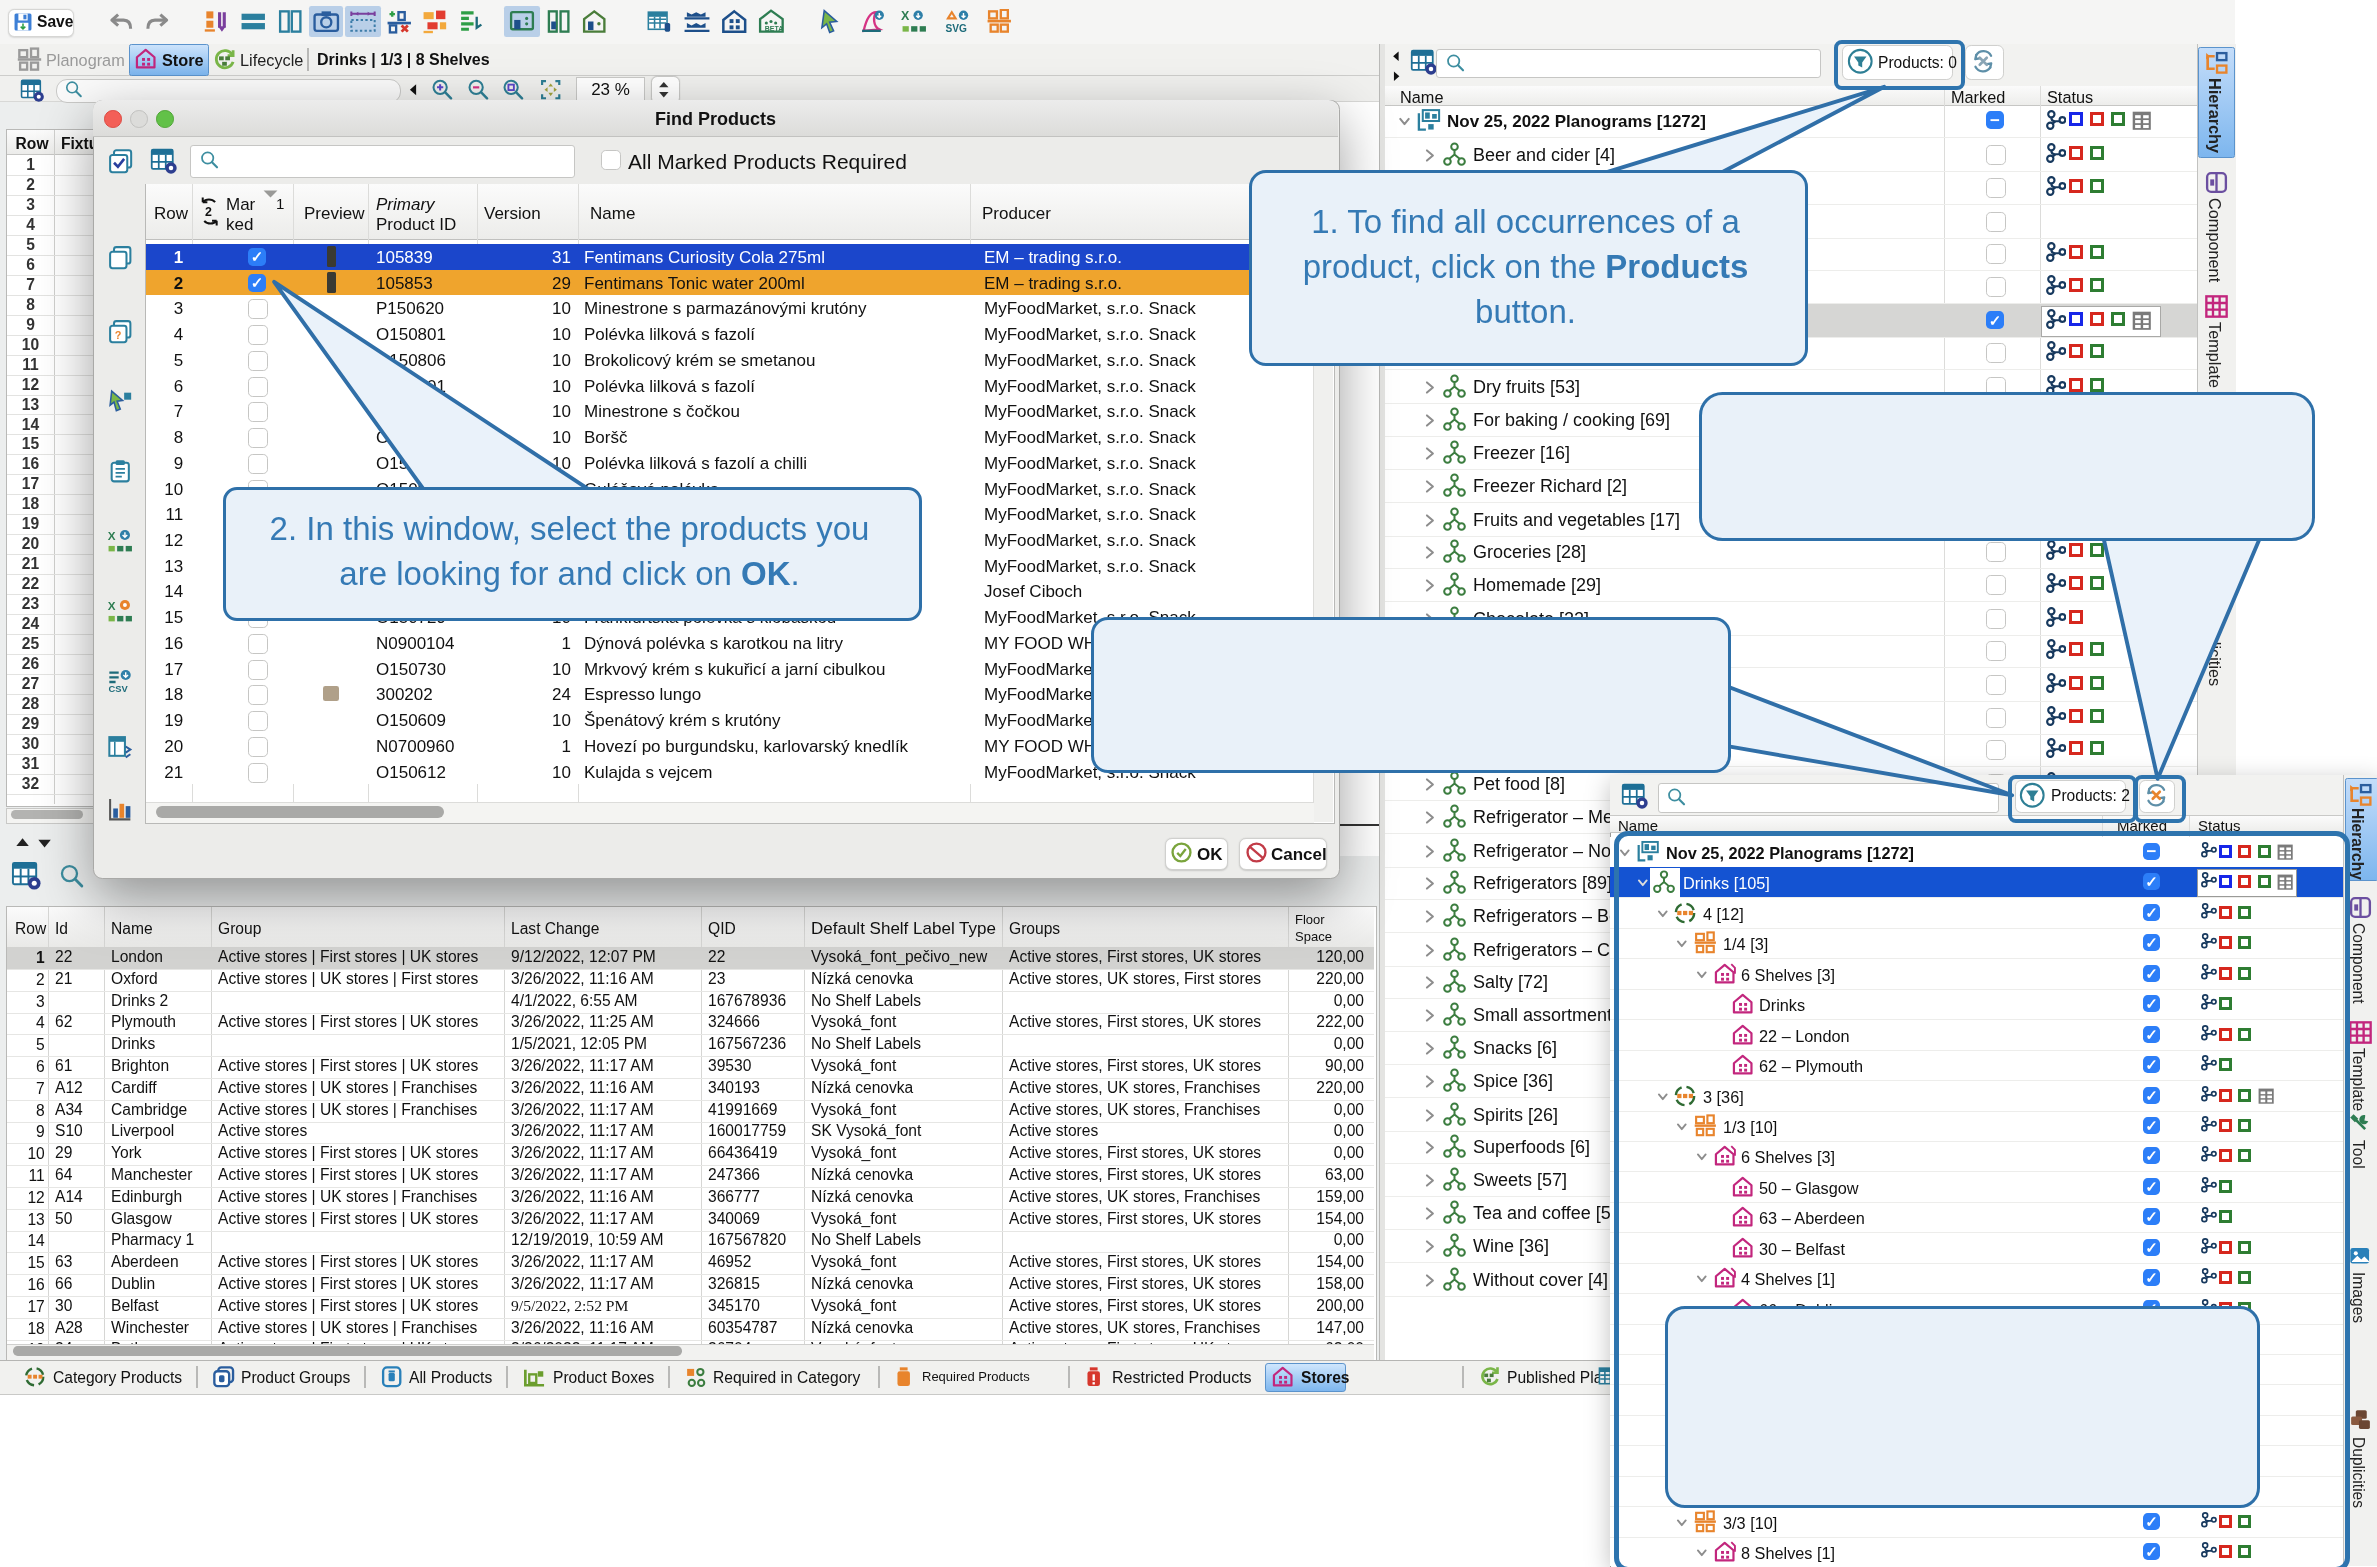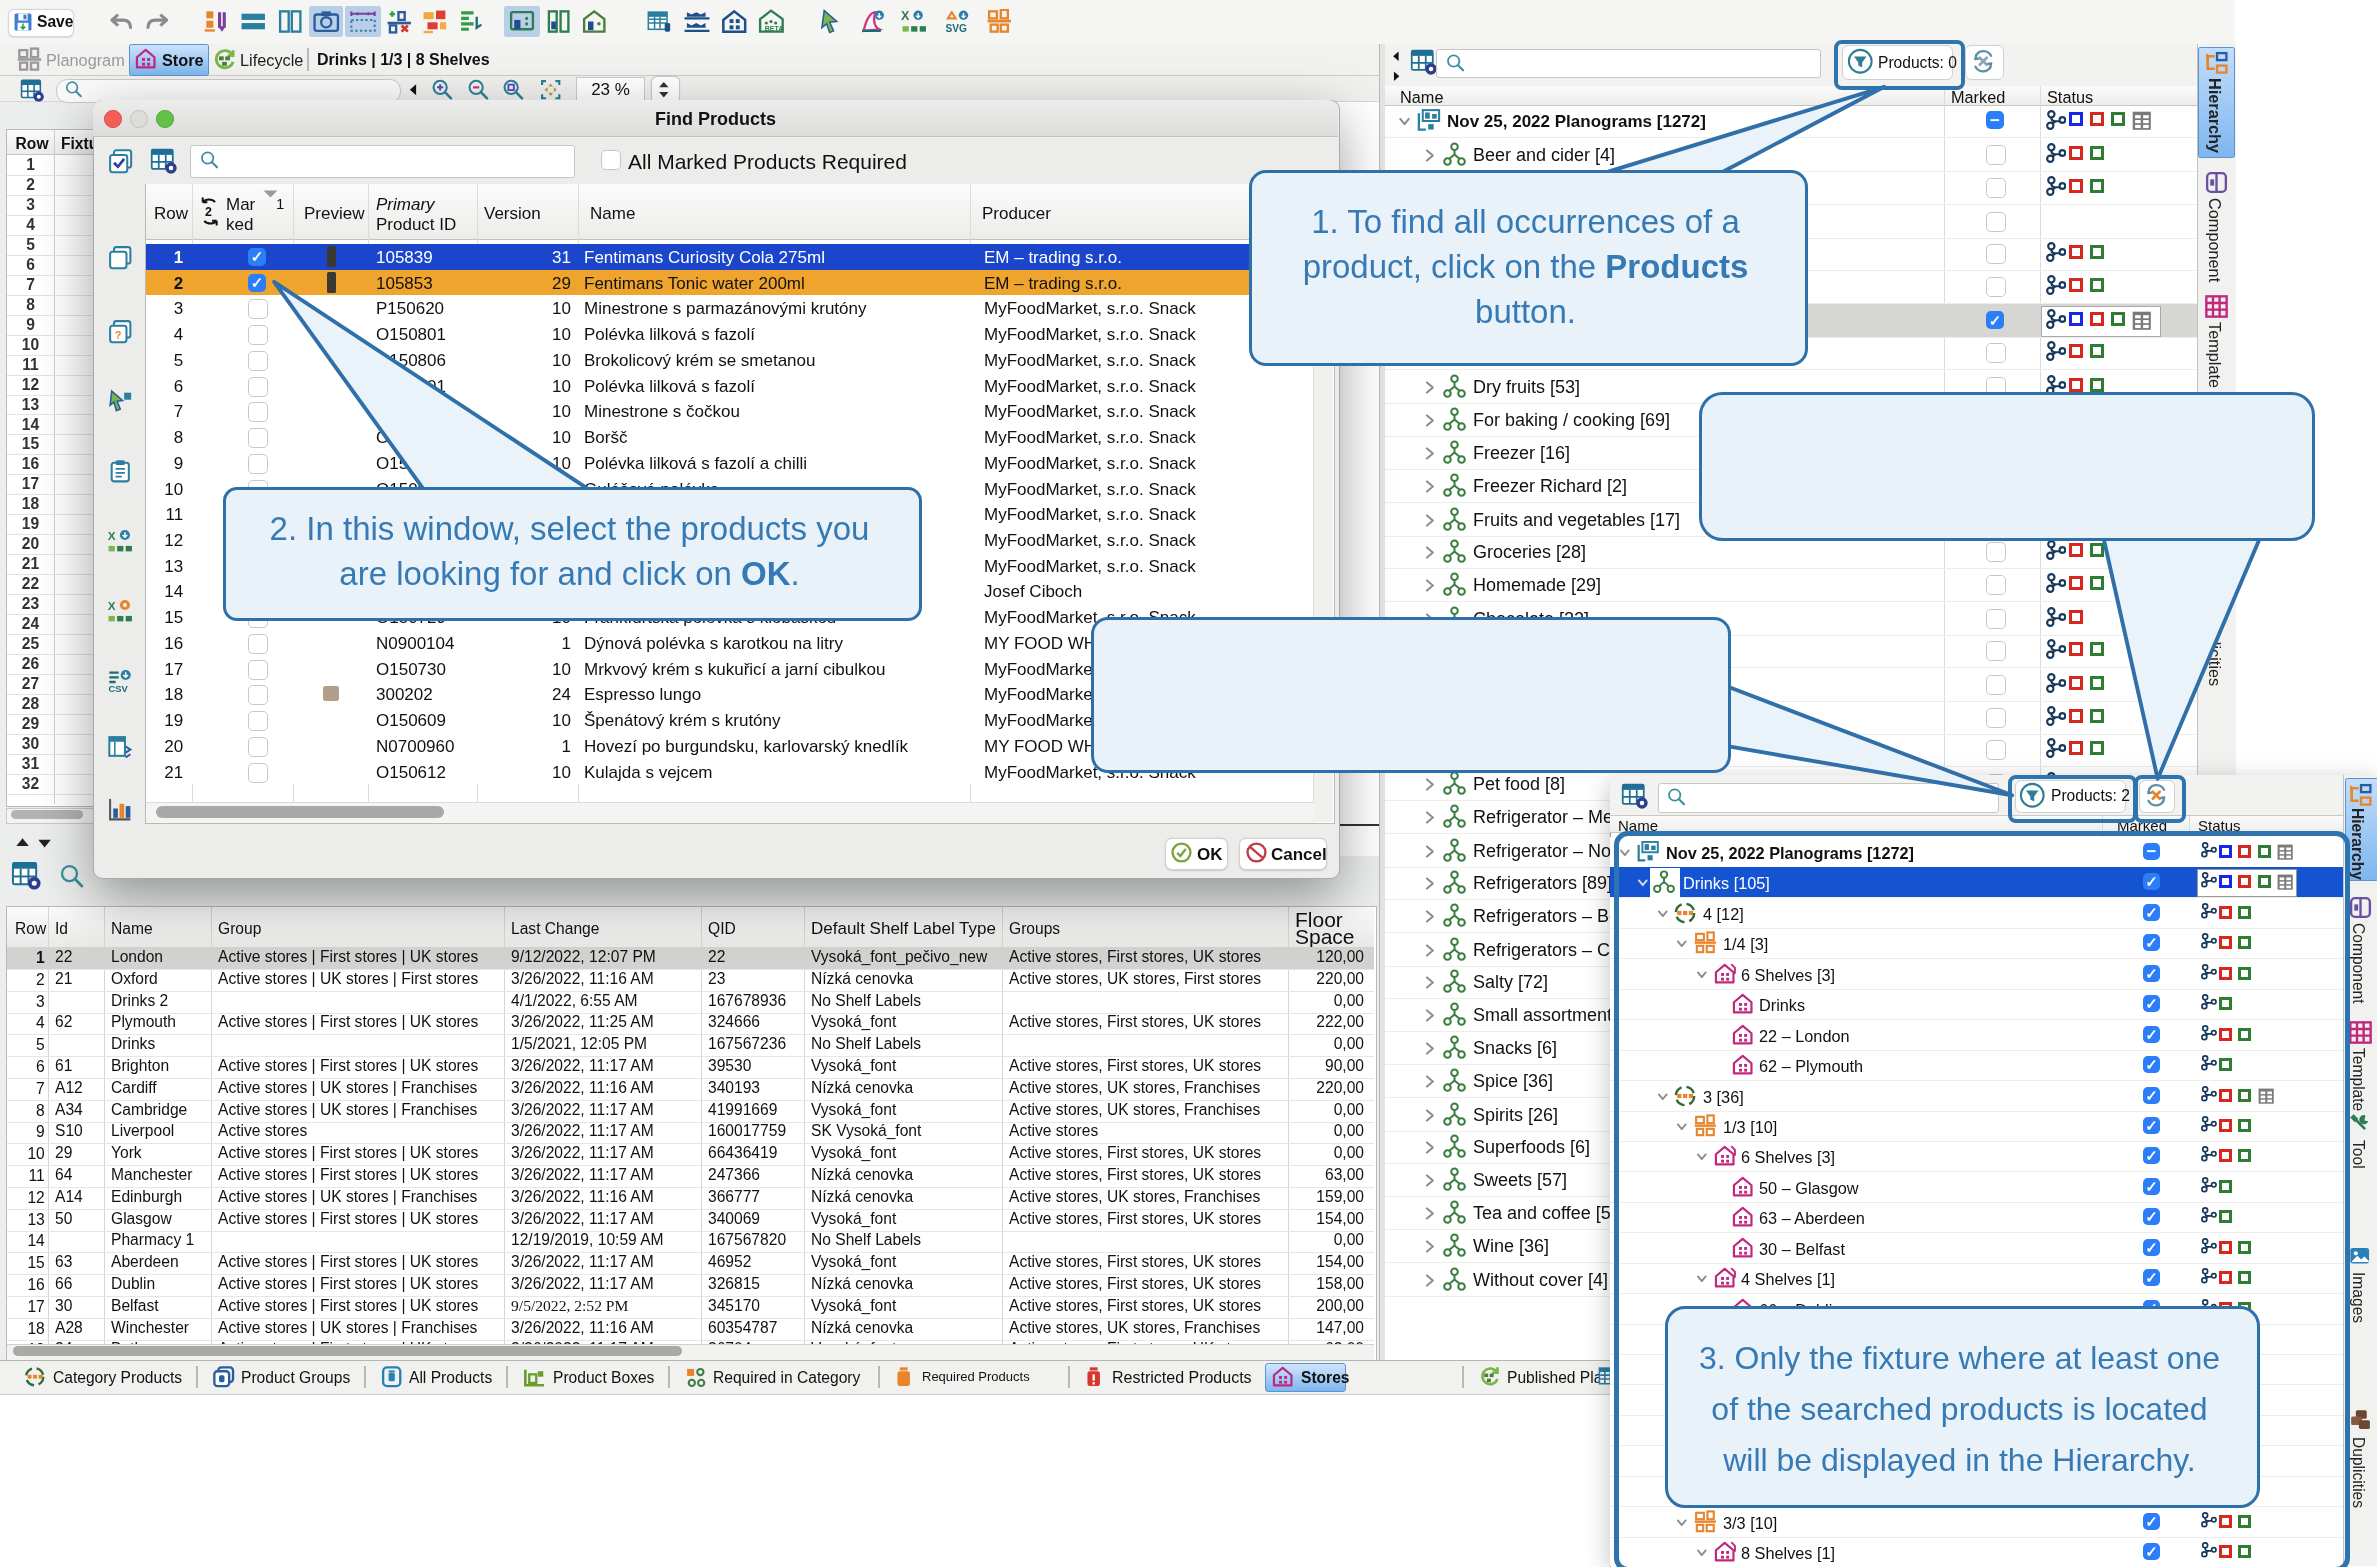--- a/index.html
+++ b/index.html
@@ -311,21 +311,21 @@
 <div class="abs" style="left:6.2px;top:906px;width:1369px;height:453px;background:#fff;border:0.8px solid #b9b9b7;"></div>
 <div class="abs" style="left:7px;top:907px;width:1367px;height:40px;background:linear-gradient(#fbfbfb,#e9e9e7);border-bottom:0.8px solid #c0c0be;"></div>
 <div class="abs" style="left:15px;top:911px;width:33px;height:34px;font-size:15.6px;color:#111;display:flex;align-items:center;line-height:17px;">Row</div>
 <div class="abs" style="left:55px;top:911px;width:48px;height:34px;font-size:15.6px;color:#111;display:flex;align-items:center;line-height:17px;">Id</div>
 <div class="abs" style="left:111px;top:911px;width:99px;height:34px;font-size:15.6px;color:#111;display:flex;align-items:center;line-height:17px;">Name</div>
 <div class="abs" style="left:218px;top:911px;width:286px;height:34px;font-size:15.6px;color:#111;display:flex;align-items:center;line-height:17px;">Group</div>
 <div class="abs" style="left:511px;top:911px;width:188px;height:34px;font-size:15.6px;color:#111;display:flex;align-items:center;line-height:17px;">Last Change</div>
 <div class="abs" style="left:708px;top:911px;width:96px;height:34px;font-size:15.6px;color:#111;display:flex;align-items:center;line-height:17px;">QID</div>
 <div class="abs" style="left:811px;top:911px;width:190px;height:34px;font-size:17px;color:#111;display:flex;align-items:center;line-height:17px;">Default Shelf Label Type</div>
 <div class="abs" style="left:1009px;top:911px;width:278px;height:34px;font-size:15.6px;color:#111;display:flex;align-items:center;line-height:17px;">Groups</div>
-<div class="abs" style="left:1295px;top:911px;width:72px;height:34px;font-size:21px;color:#111;display:flex;align-items:center;line-height:17px;">Floor<br>Space</div>
+<div class="abs" style="left:1295px;top:911px;width:72px;height:34px;font-size:13px;color:#111;display:flex;align-items:center;line-height:17px;">Floor<br>Space</div>
 <div class="abs" style="left:48px;top:907px;width:0.8px;height:452px;background:#d6d6d4;"></div>
 <div class="abs" style="left:104px;top:907px;width:0.8px;height:452px;background:#d6d6d4;"></div>
 <div class="abs" style="left:211px;top:907px;width:0.8px;height:452px;background:#d6d6d4;"></div>
 <div class="abs" style="left:504px;top:907px;width:0.8px;height:452px;background:#d6d6d4;"></div>
 <div class="abs" style="left:701px;top:907px;width:0.8px;height:452px;background:#d6d6d4;"></div>
 <div class="abs" style="left:804px;top:907px;width:0.8px;height:452px;background:#d6d6d4;"></div>
 <div class="abs" style="left:1002px;top:907px;width:0.8px;height:452px;background:#d6d6d4;"></div>
 <div class="abs" style="left:1288px;top:907px;width:0.8px;height:452px;background:#d6d6d4;"></div>
 <div class="abs" style="left:7px;top:947px;width:1367px;height:410px;overflow:hidden;">
 <div class="abs" style="left:0;top:0px;width:1367px;height:22px;background:#d2d2d0;border-bottom:0.8px solid #e6e6e4;font-size:15.6px;color:#111;white-space:nowrap;">
@@ -2380,17 +2380,16 @@
 <div class="abs" style="left:223px;top:506px;width:693px;text-align:center;font-size:33px;line-height:45px;color:#357ab5;">2. In this window, select the products you<br>are looking for and click on <b>OK</b>.</div>
 <svg class="abs" style="left:2094px;top:522px;" width="177" height="265" viewBox="0 0 228 340">
       <polygon points="10,10 218,10 82,330" fill="#eaf2fa" stroke="#306fa8" stroke-width="5" stroke-linejoin="round"></polygon>
     </svg>
 <div class="abs callout" style="left:1699px;top:392px;width:610px;height:143px;border-radius:23.4px;"></div>
 <svg class="abs" style="left:1715px;top:677px;" width="305" height="126" viewBox="0 0 392 162">
       <polygon points="10,10 10,88 382,152" fill="#eaf2fa" stroke="#306fa8" stroke-width="5" stroke-linejoin="round"></polygon>
     </svg>
 <div class="abs callout" style="left:1091px;top:617px;width:634px;height:150px;border-radius:17px;"></div>
 <div class="abs callout" style="left:1665px;top:1306px;width:589px;height:196px;border-radius:20px;"></div>
-<div class="abs" style="left:1665px;top:1333px;width:589px;text-align:center;font-size:32px;line-height:51px;color:#357ab5;">3. Only the fixture where at least one<br>of the searched products is located<br>will be displayed in the Hierarchy.</div>
 <div class="abs" style="left:1834px;top:40px;width:123px;height:42px;border:4.7px solid #2e74ae;border-radius:7.8px;"></div>
 <div class="abs" style="left:2008px;top:775px;width:121px;height:40px;border:4.7px solid #2e74ae;border-radius:7.8px;"></div>
 <div class="abs" style="left:2134px;top:775px;width:44px;height:40px;border:4.7px solid #2e74ae;border-radius:7.8px;"></div>
 </div>
 
 </body></html>

